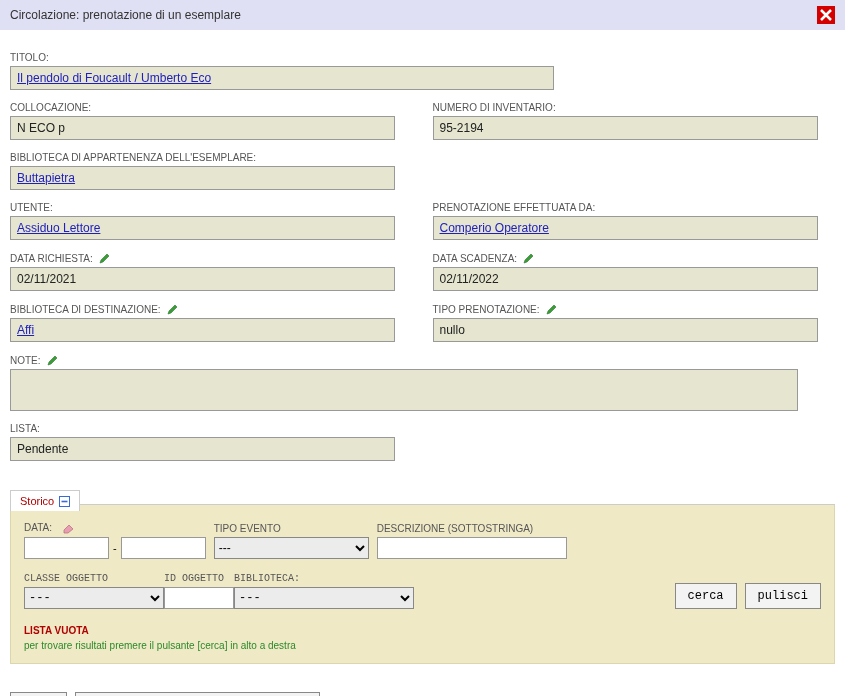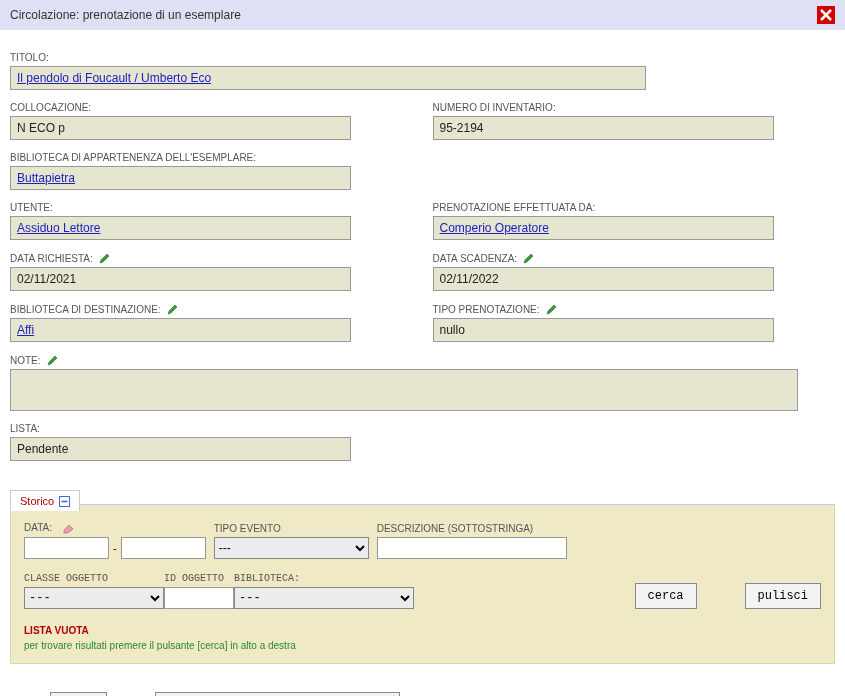--- a/index.html
+++ b/index.html
@@ -37,22 +37,22 @@
   gap: 6px;
 }
 .readonly-box {
   background: #e5e5d0;
   border: 1px solid #999;
   padding: 4px 6px;
   font-size: 12px;
   color: #222;
   min-height: 22px;
 }
-.readonly-box.wide { width: 636px; max-width: 100%; padding-left: 6px; }
-.readonly-box.narrow { width: 341px; max-width: 100%; }
+.readonly-box.wide { width: 544px; max-width: 100%; padding-left: 6px; }
+.readonly-box.narrow { width: 385px; max-width: 100%; }
 .readonly-box.notes { width: 788px; height: 42px; }
 .link { color: #2020c0; text-decoration: underline; cursor: pointer; }
 .pencil-icon {
   display: inline-block;
   width: 12px; height: 12px;
 }
 .pencil-icon svg { width: 12px; height: 12px; }
 .eraser-icon { display: inline-block; width: 14px; height: 14px; }
 .eraser-icon svg { width: 14px; height: 14px; }
 .tab-bar {
@@ -119,21 +119,20 @@
   align-items: flex-end;
   font-family: Liberation Mono, monospace;
 }
 .btn {
   background: #f3f3f3;
   border: 1px solid #888;
   padding: 5px 12px;
   font-size: 12px;
   font-family: inherit;
   cursor: pointer;
-  margin-left: 40px;
 }
 .btn-group-right { margin-left: auto; display: flex; gap: 8px; }
 .empty-msg { color: #b00000; font-size: 10px; margin-top: 16px; font-weight: bold; }
 .hint-msg { color: #2a8a2a; font-size: 10px; margin-top: 4px; }
 .footer { padding: 0 10px 12px 10px; margin-top: 18px; display: flex; gap: 8px; }
 </style>
 </head>
 <body>
 
 <div class="titlebar">

